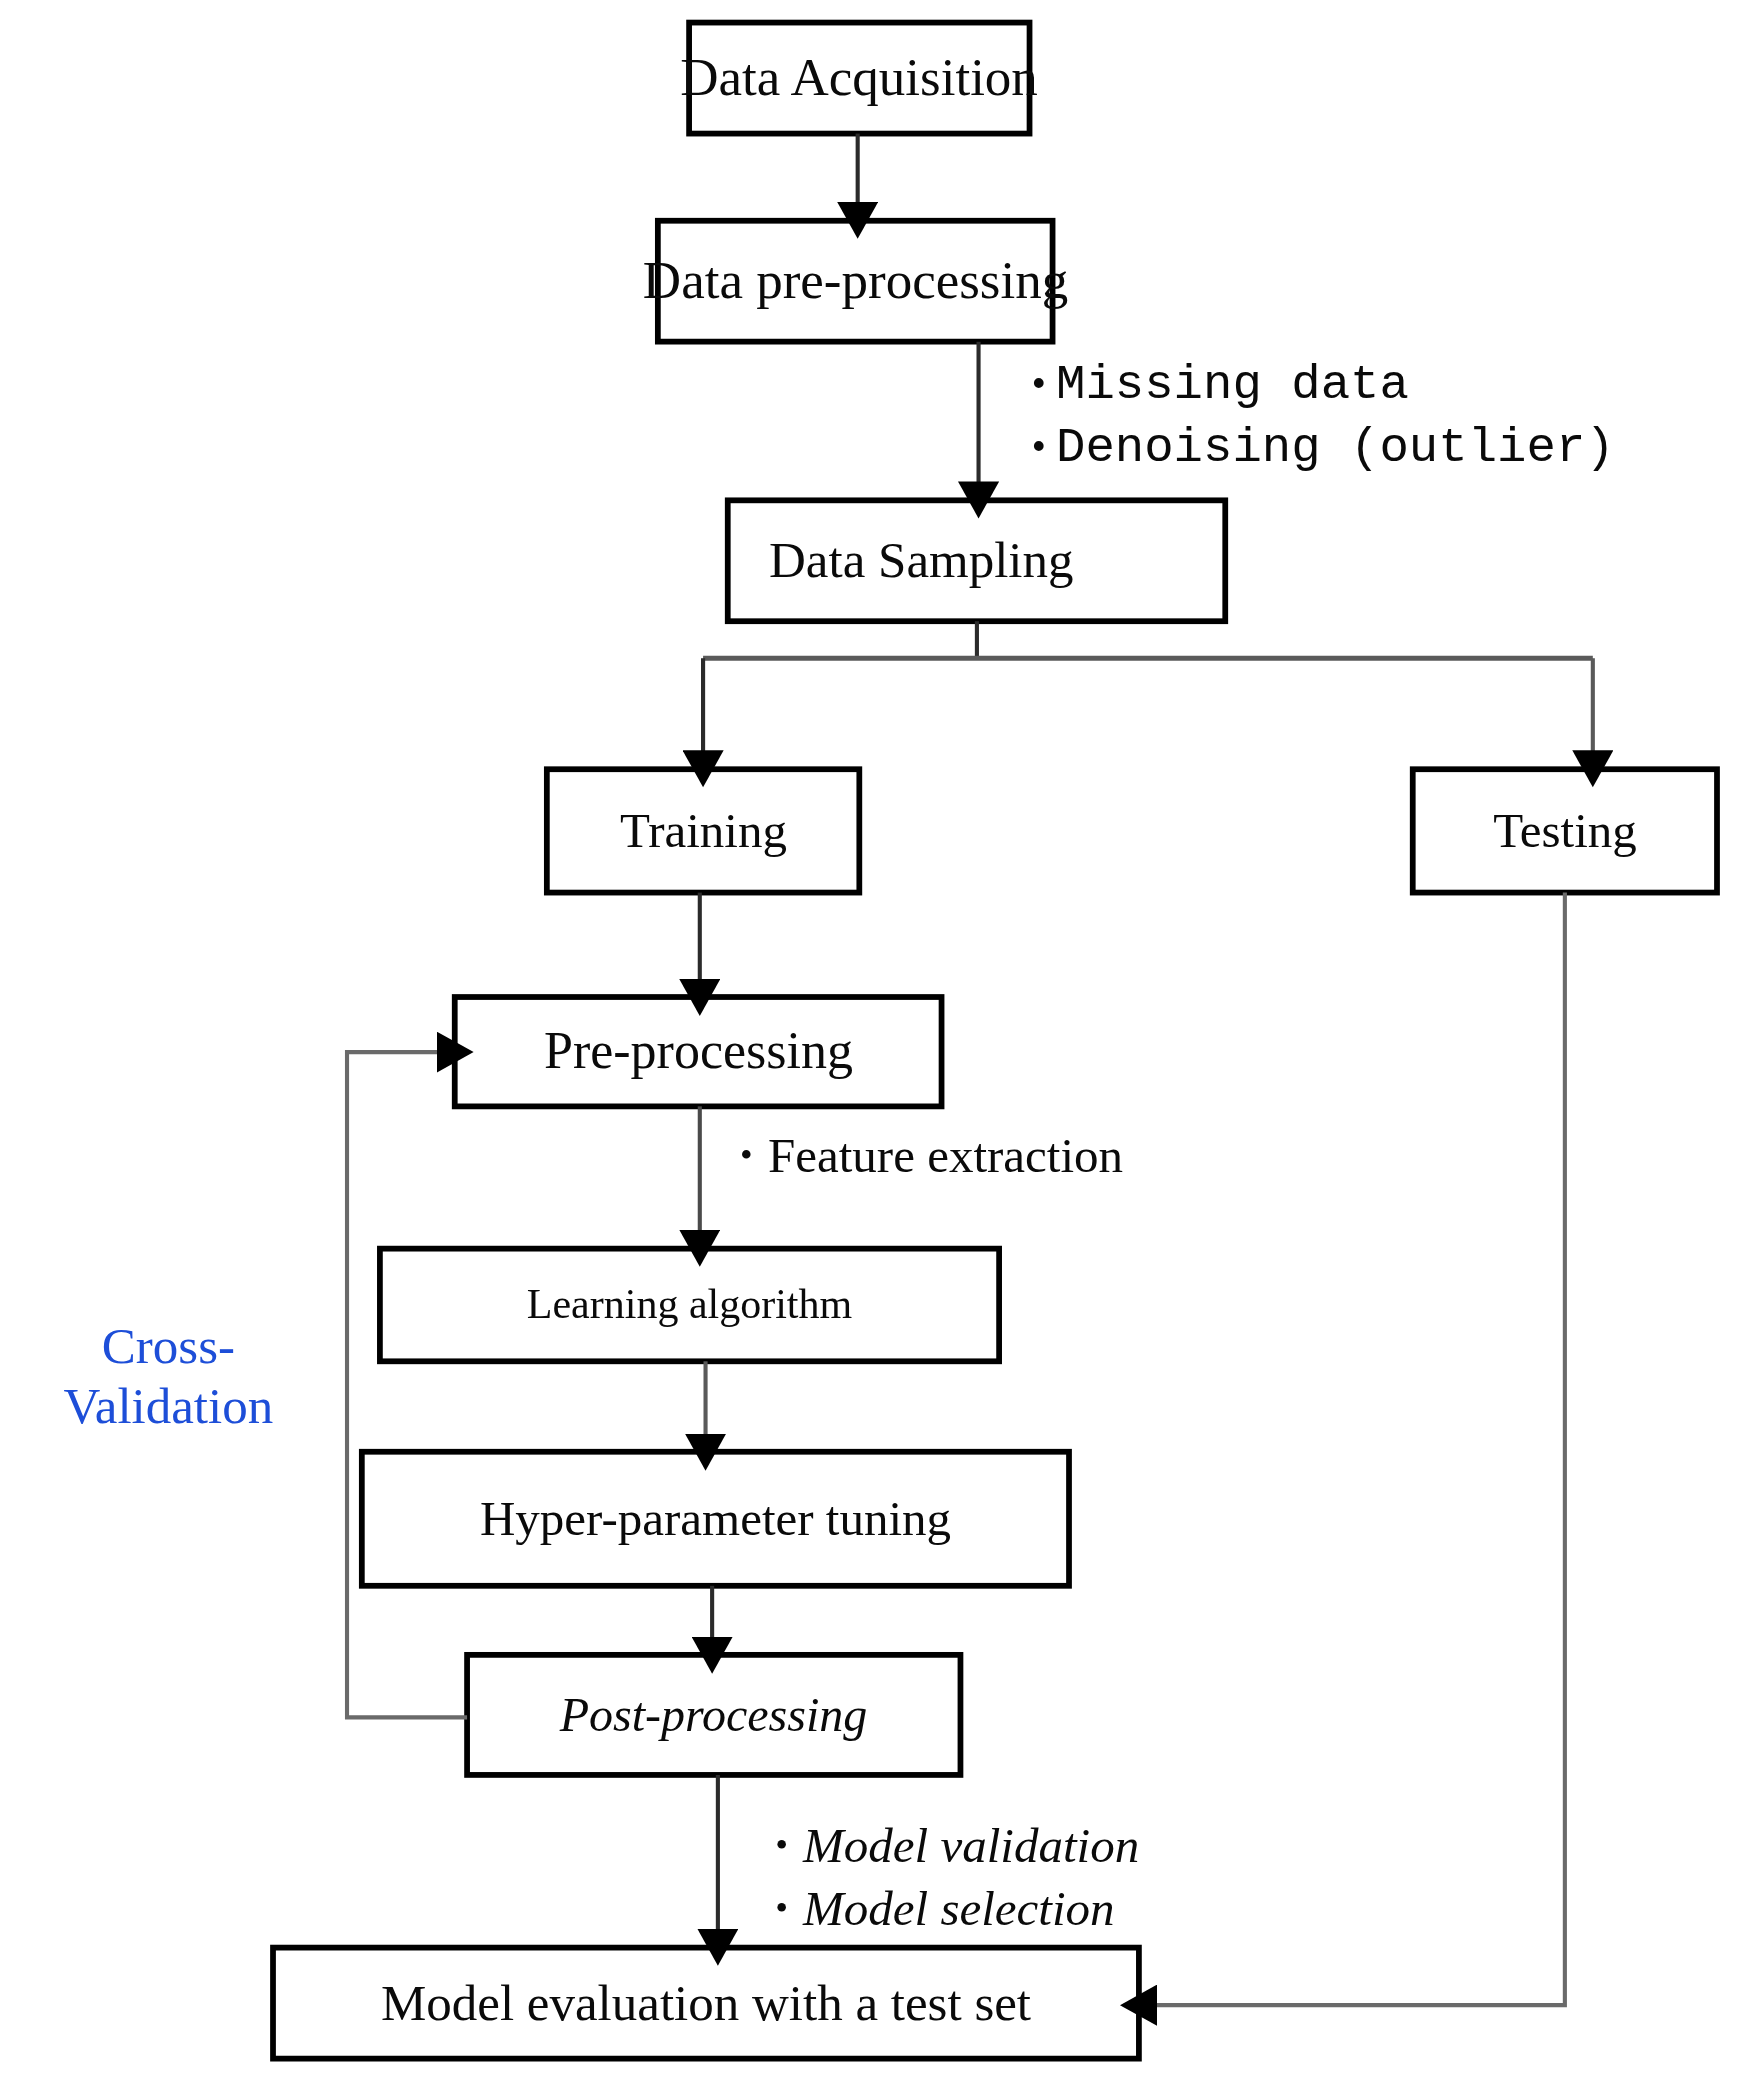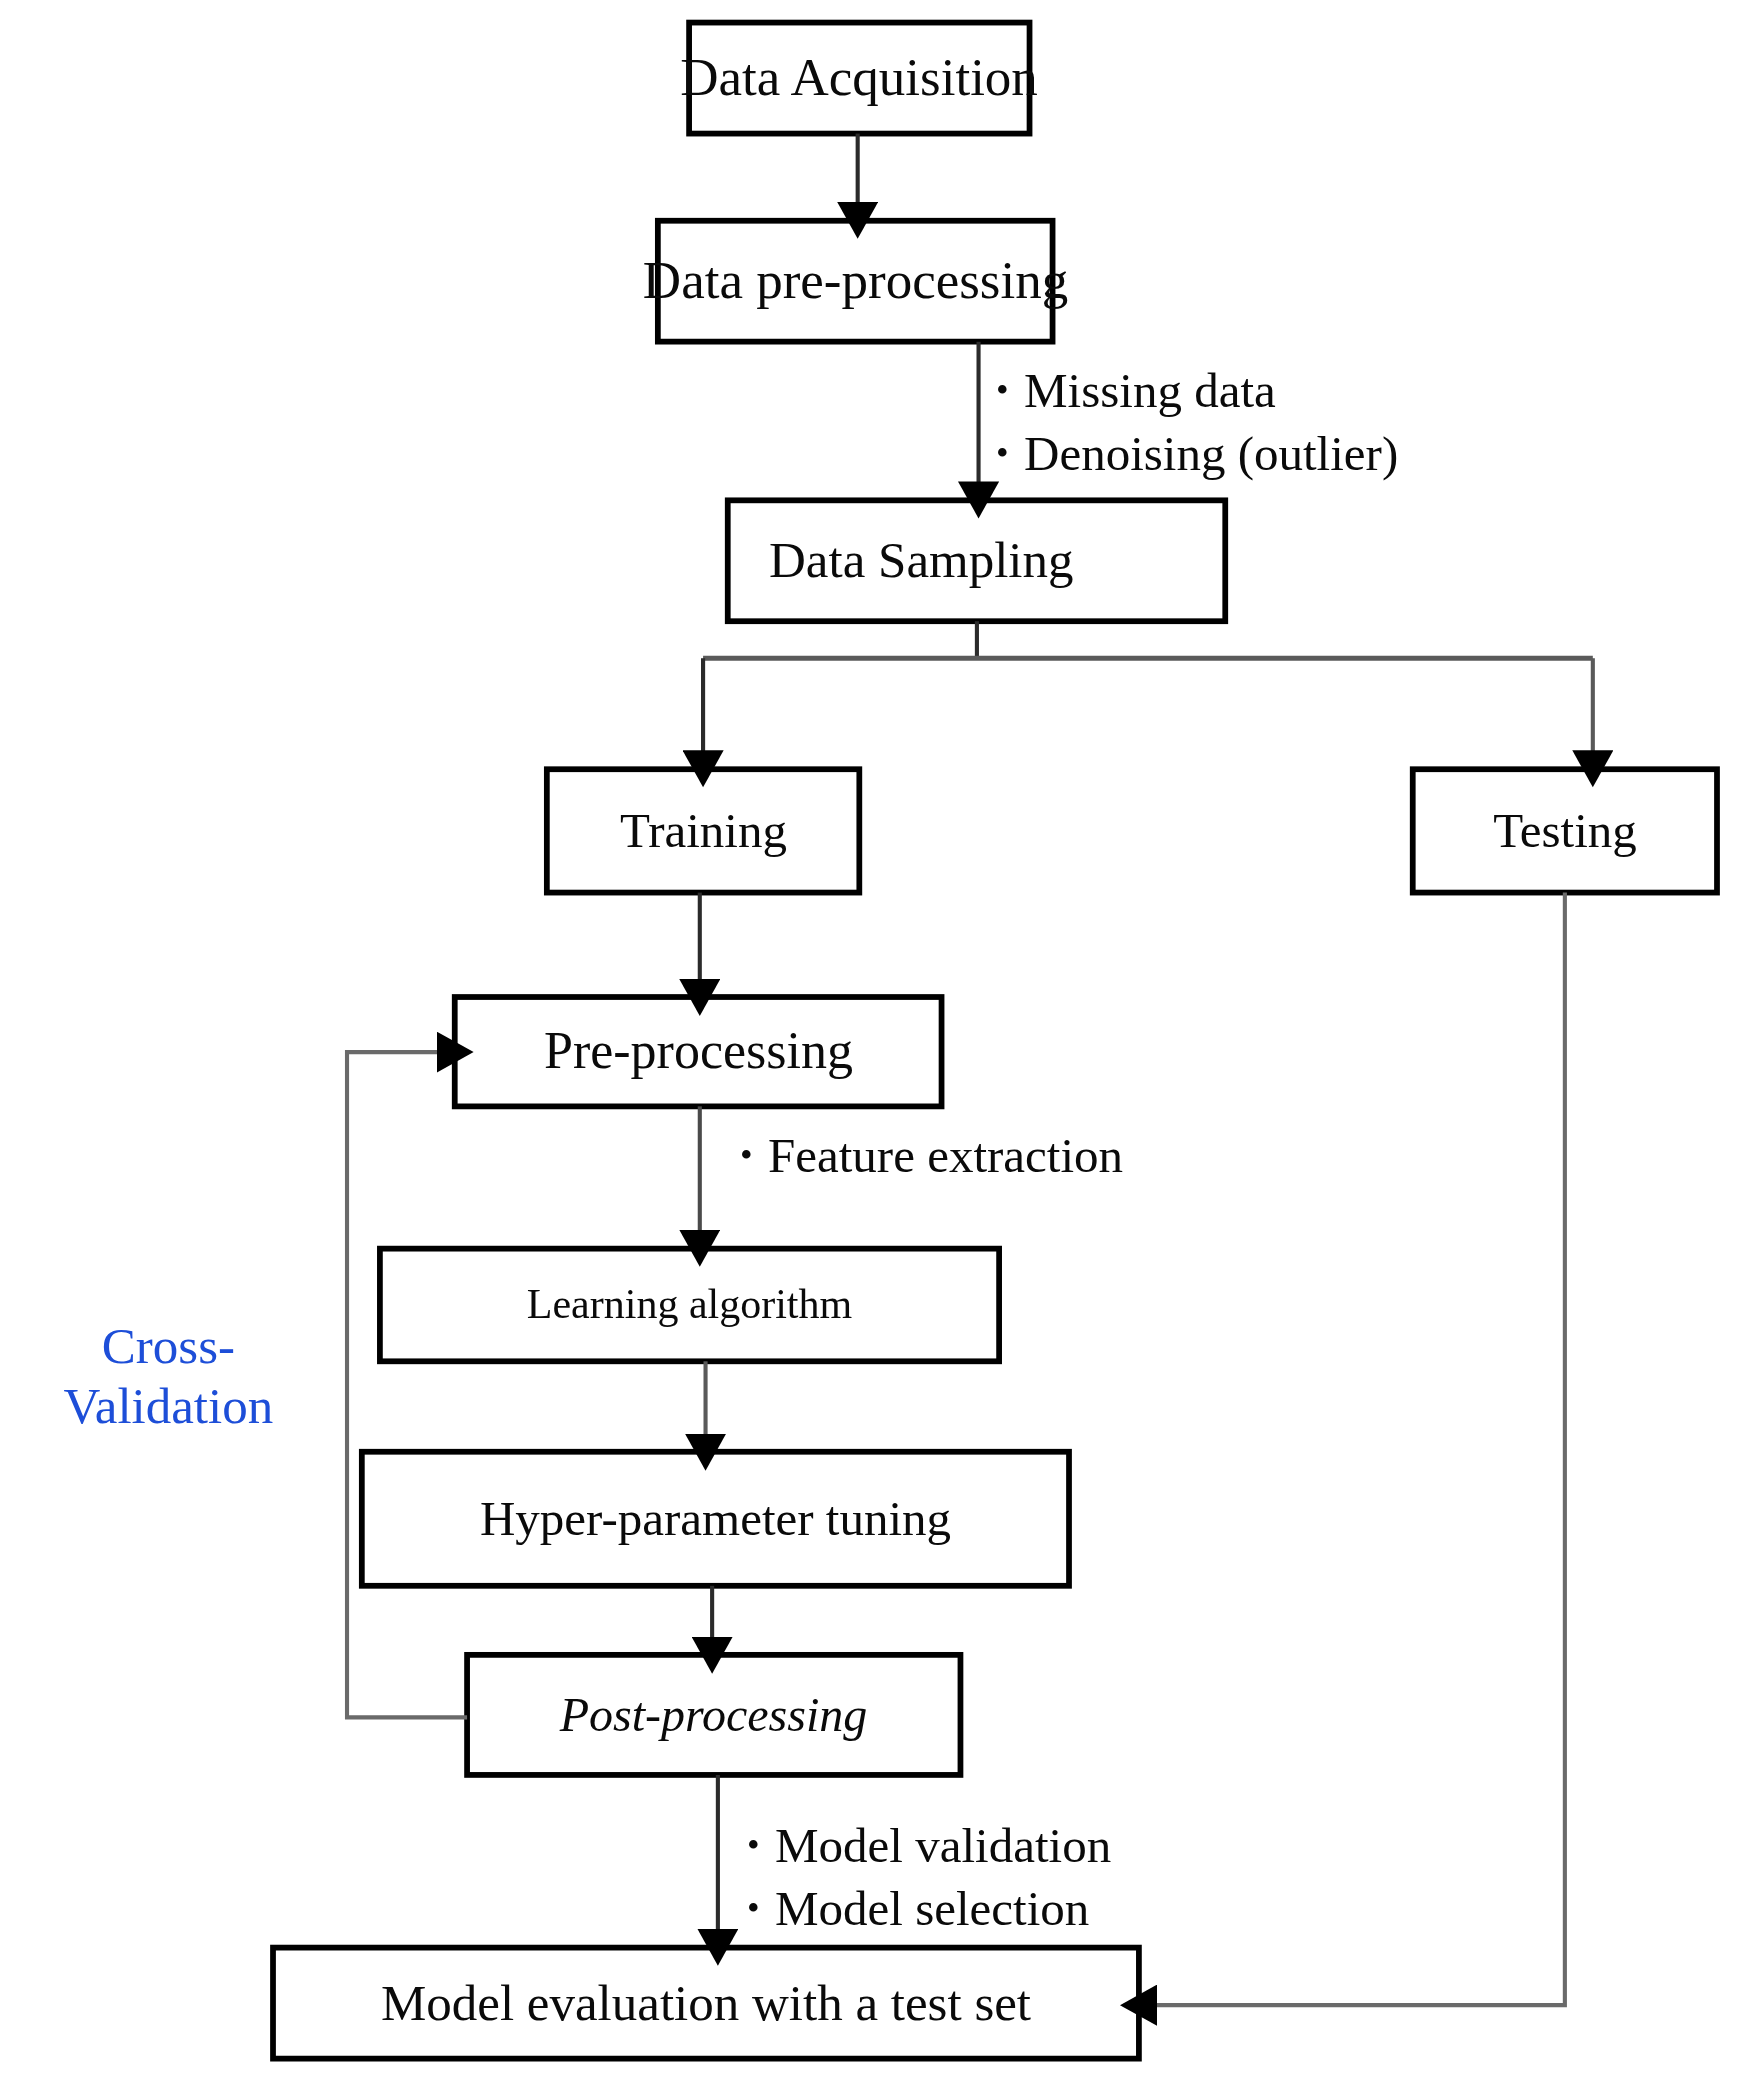--- a/index.html
+++ b/index.html
@@ -101,36 +101,36 @@
   </div>
 
   <div class="node-label" style="left:467px;top:1655px;width:493px;height:120px;font-size:48px;font-style:italic;">
     <span>Post-processing</span>
   </div>
 
   <div class="node-label" style="left:273px;top:1948px;width:866px;height:111px;font-size:51px;">
     <span>Model evaluation with a test set</span>
   </div>
 
-  <div class="annot" style="left:996px;top:354px;">
+  <div class="annot" style="left:1028px;top:354px;font-family:Liberation Mono, monospace;">
     <span class="annot-row">
       <span class="bullet">•</span><span class="btxt">Missing data</span>
     </span>
     <span class="annot-row">
       <span class="bullet">•</span><span class="btxt">Denoising (outlier)</span>
     </span>
   </div>
 
   <div class="annot" style="left:740px;top:1119px;">
     <span class="annot-row">
       <span class="bullet">•</span><span class="btxt">Feature extraction</span>
     </span>
   </div>
 
-  <div class="annot" style="left:747px;top:1809px;">
+  <div class="annot" style="left:775px;top:1809px;font-style:italic;">
     <span class="annot-row">
       <span class="bullet">•</span><span class="btxt">Model validation</span>
     </span>
     <span class="annot-row">
       <span class="bullet">•</span><span class="btxt">Model selection</span>
     </span>
   </div>
 
   <div class="cv-label" style="left:16.4px;top:1316px;width:304px;">
     <div>Cross-</div>

